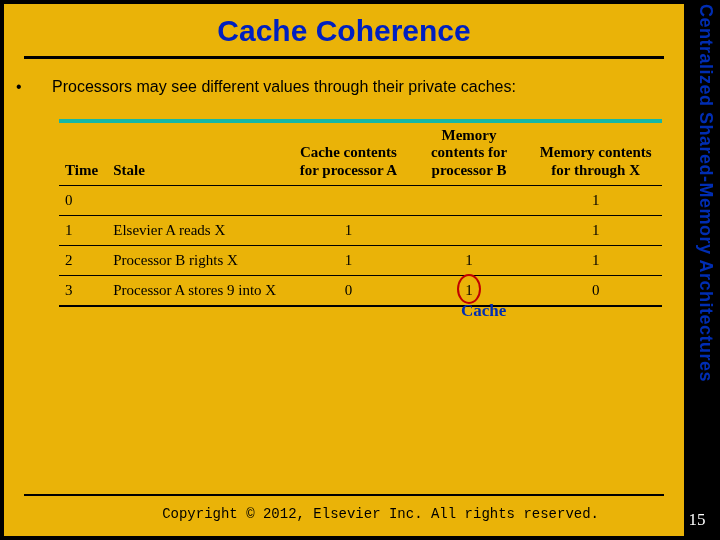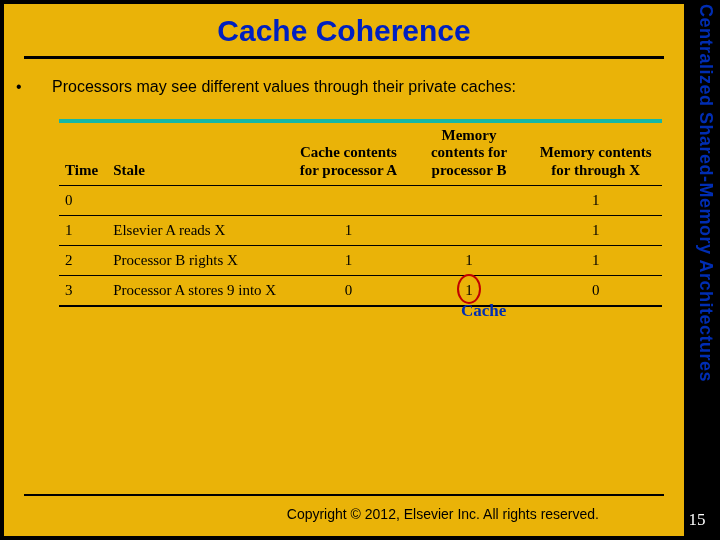--- a/index.html
+++ b/index.html
@@ -113,21 +113,21 @@
     position: absolute;
     left: 20px;
     right: 20px;
     bottom: 40px;
     border-top: 2px solid #000;
   }
   .copyright {
     position: absolute;
     right: 85px;
     bottom: 14px;
-    font-family: Liberation Sans, sans-serif;
+    font-family: Liberation Mono, monospace;
     font-size: 14px;
     color: #000;
   }
   .pagenum {
     position: absolute;
     right: 10px;
     bottom: 10px;
     width: 26px;
     color: #fff;
     font-family: "Times New Roman", Times, serif;

